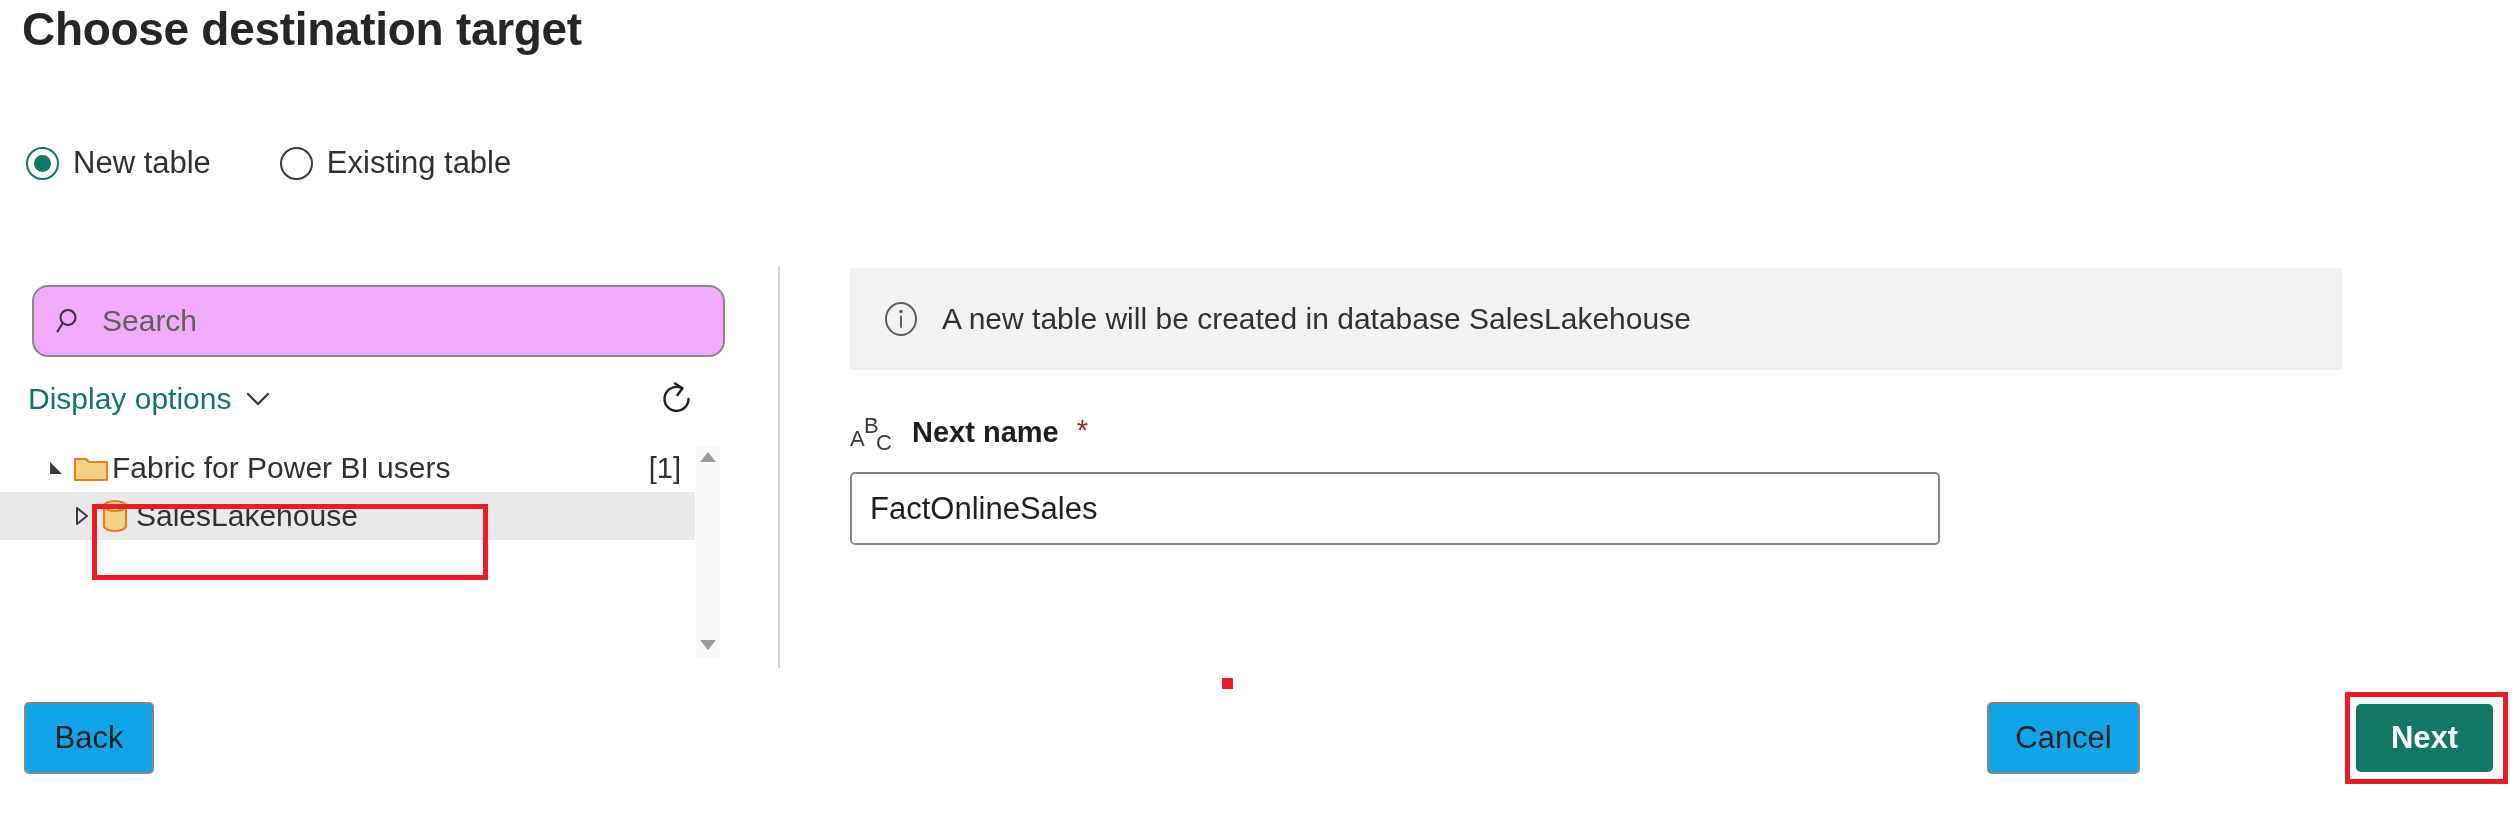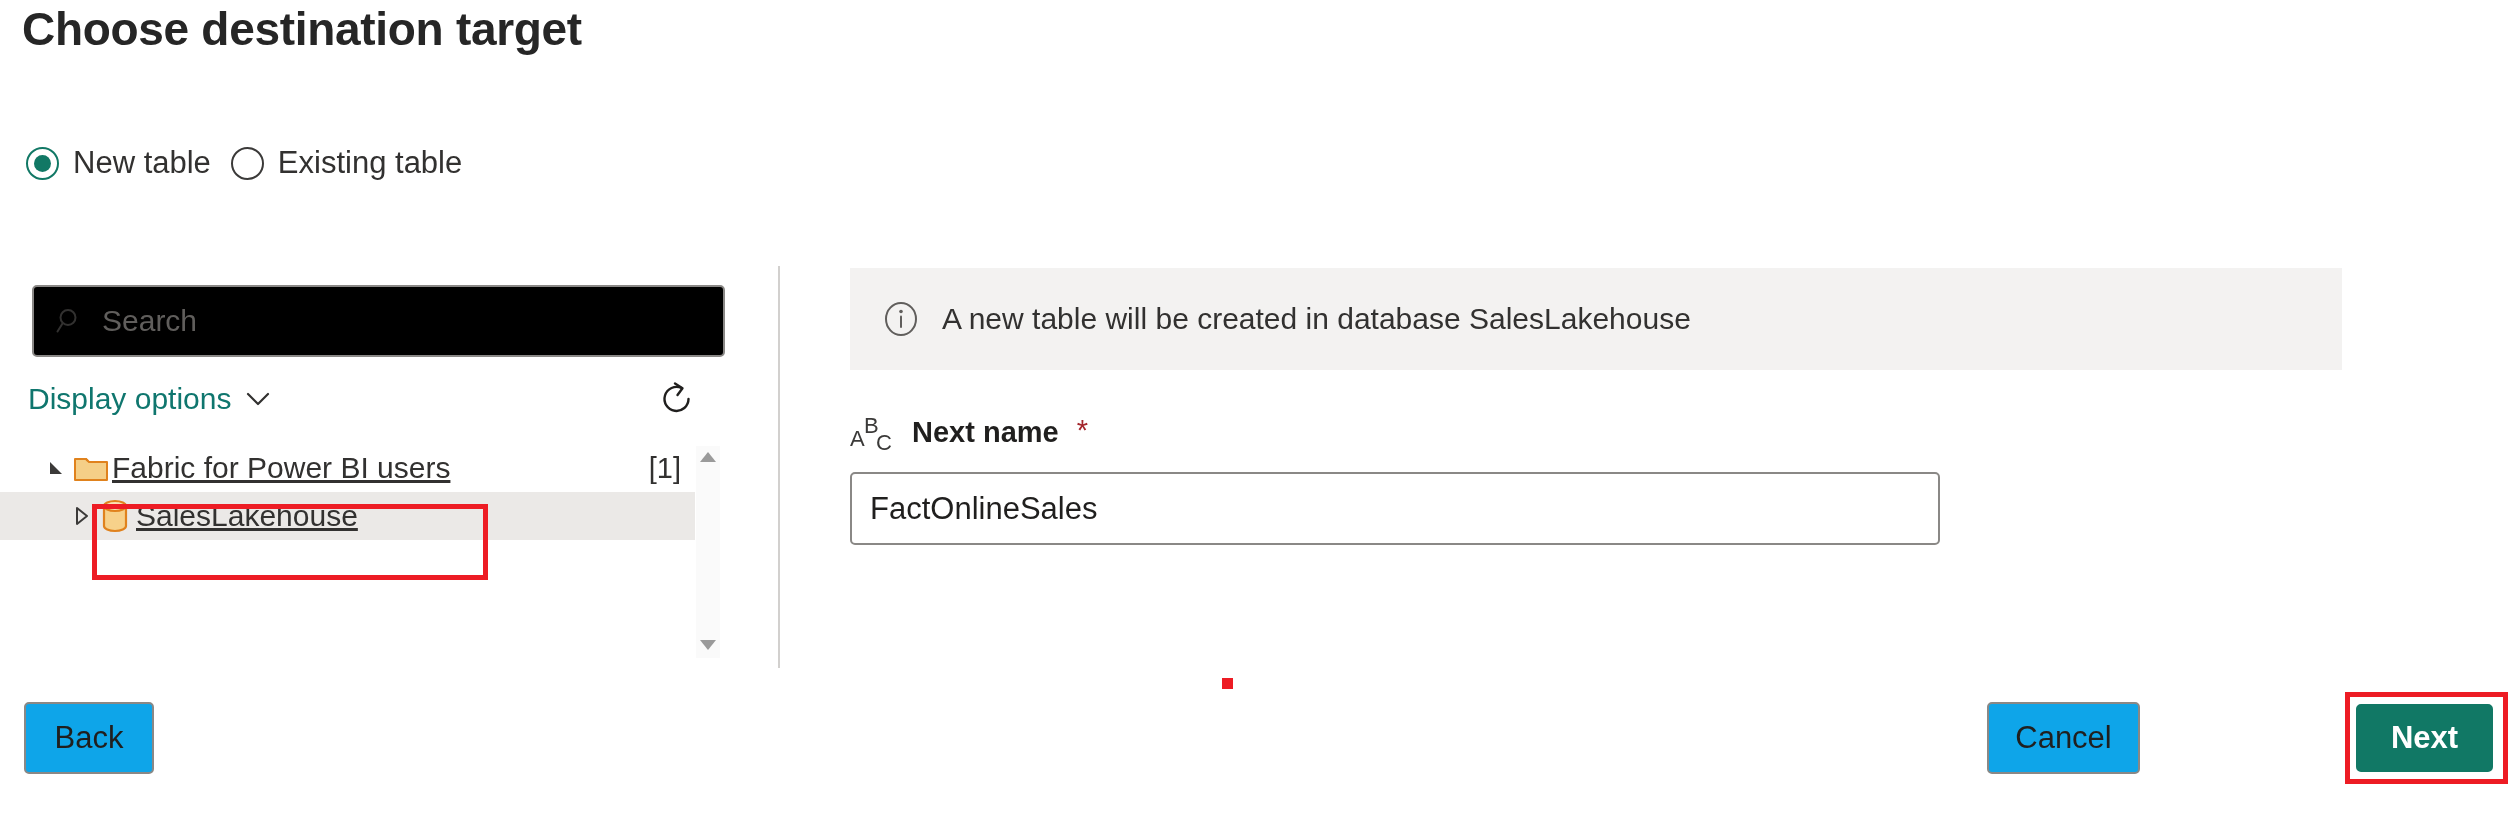--- a/index.html
+++ b/index.html
@@ -25,21 +25,21 @@
     color: #262626;
     white-space: nowrap;
   }
 
   
   #radio-group {
     position: absolute;
     left: 26px; top: 145px;
     display: flex;
     align-items: center;
-    gap: 20px;
+    gap: 69px;
   }
   .radio-option {
     display: flex;
     align-items: center;
     gap: 14px;
     cursor: pointer;
   }
   .radio-circle {
     width: 33px; height: 33px;
     border-radius: 50%;
@@ -70,22 +70,22 @@
   #left-panel {
     position: absolute;
     left: 0; top: 268px;
     width: 778px; height: 400px;
   }
   #search-box {
     position: absolute;
     left: 32px; top: 17px;
     width: 693px; height: 72px;
     border: 2px solid #8a8886;
-    border-radius: 5px;
-    background: #000000;
+    border-radius: 16px;
+    background: #f0abfc;
     display: flex;
     align-items: center;
     padding-left: 22px;
     gap: 16px;
   }
   #search-icon { flex: none; display: block; }
   #search-placeholder {
     font-size: 30px;
     color: #605e5c;
   }
@@ -142,21 +142,20 @@
     flex: none;
     width: 42px;
     display: flex;
     align-items: center;
     justify-content: center;
   }
   .tree-label {
     font-size: 30px;
     color: #323130;
     white-space: nowrap;
-    text-decoration: underline;
   }
   .tree-count {
     font-size: 29px;
     color: #323130;
     margin-left: auto;
     padding-right: 14px;
   }
 
   
   #tree-scrollbar {

